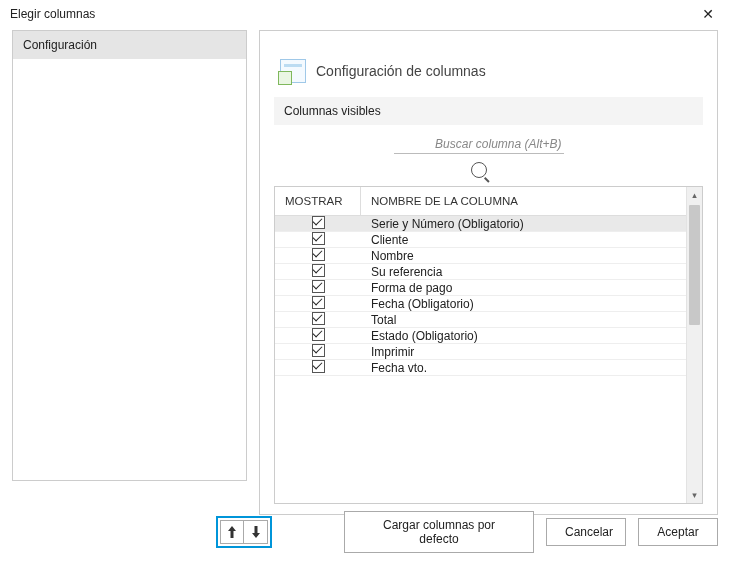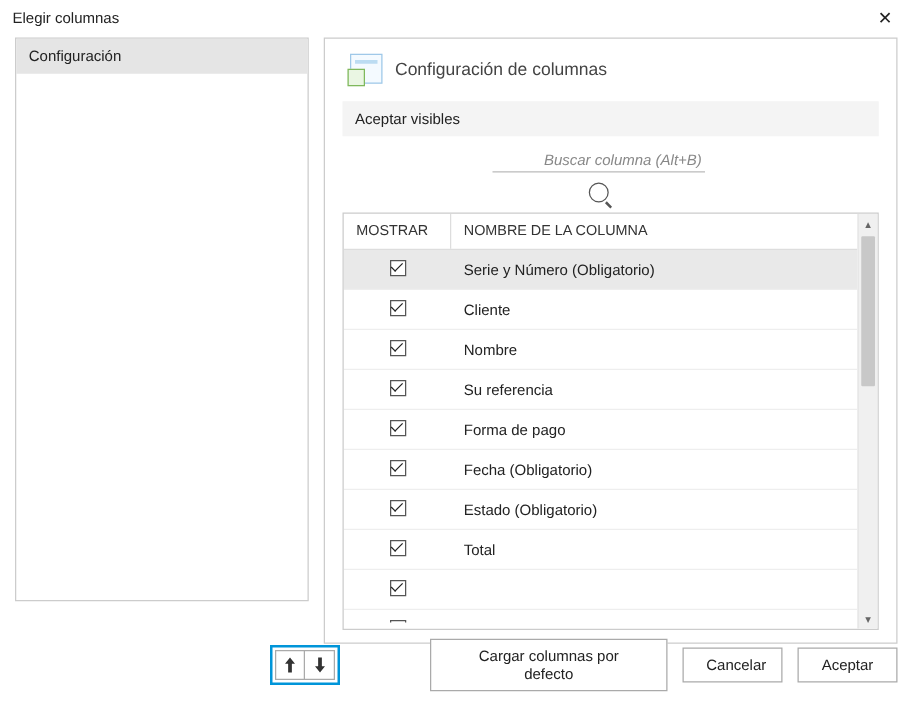--- a/index.html
+++ b/index.html
@@ -49,20 +49,21 @@
     padding: 12px 14px 10px 14px;
     display: flex;
     flex-direction: column;
   }
   .section-header {
     display: flex;
     align-items: center;
     gap: 10px;
     margin-bottom: 14px;
     padding-left: 6px;
+    margin-top: 16px;
   }
   .section-header-icon {
     width: 26px; height: 24px;
     border: 1px solid #9fc8e8;
     position: relative;
     background: #f4faff;
   }
   .section-header-icon::before {
     content: "";
     position: absolute;
@@ -149,21 +150,21 @@
     text-align: left;
   }
   .tbody {
     height: 298px;
     overflow: hidden;
   }
   .trow {
     display: flex;
     align-items: center;
     border-bottom: 1px solid #eee;
-    height: 32px;
+    height: 16px;
   }
   .trow.selected { background: #e9e9e9; }
   .trow .col-show {
     width: 86px;
     text-align: center;
   }
   .trow .col-name {
     flex: 1;
     padding-left: 10px;
     font-size: 12px;
@@ -260,21 +261,21 @@
   <div class="left-panel">
     <div class="left-item">Configuración</div>
   </div>
 
   <div class="right-panel">
     <div class="section-header">
       <div class="section-header-icon"></div>
       <div class="section-title">Configuración de columnas</div>
     </div>
 
-    <div class="subheader">Aceptar visibles</div>
+    <div class="subheader">Columnas visibles</div>
 
     <div class="search-row">
       <input class="search-input" placeholder="Buscar columna (Alt+B)" style="">
       <span class="search-icon"></span>
     </div>
 
     <div class="table-wrap">
       <div class="table-inner">
         <div class="thead">
           <div class="col-show">MOSTRAR</div>
@@ -300,28 +301,29 @@
             <div class="trow">
               <div class="col-show"><span class="chk checked"></span></div>
               <div class="col-name">Forma de pago</div>
             </div>
             <div class="trow">
               <div class="col-show"><span class="chk checked"></span></div>
               <div class="col-name">Fecha (Obligatorio)</div>
             </div>
             <div class="trow">
               <div class="col-show"><span class="chk checked"></span></div>
+              <div class="col-name">Total</div>
+            </div>
+            <div class="trow">
+              <div class="col-show"><span class="chk checked"></span></div>
               <div class="col-name">Estado (Obligatorio)</div>
             </div>
             <div class="trow">
               <div class="col-show"><span class="chk checked"></span></div>
-              <div class="col-name">Total</div>
-            </div>
-            <div class="trow">
-              <div class="col-show"><span class="chk checked"></span></div>
+              <div class="col-name">Imprimir</div>
             </div>
             <div class="trow">
               <div class="col-show"><span class="chk checked"></span></div>
               <div class="col-name">Fecha vto.</div>
             </div>
           </div>
       </div>
       <div class="vscroll">
         <div class="vscroll-arrow up">▴</div>
         <div class="vscroll-thumb"></div>

